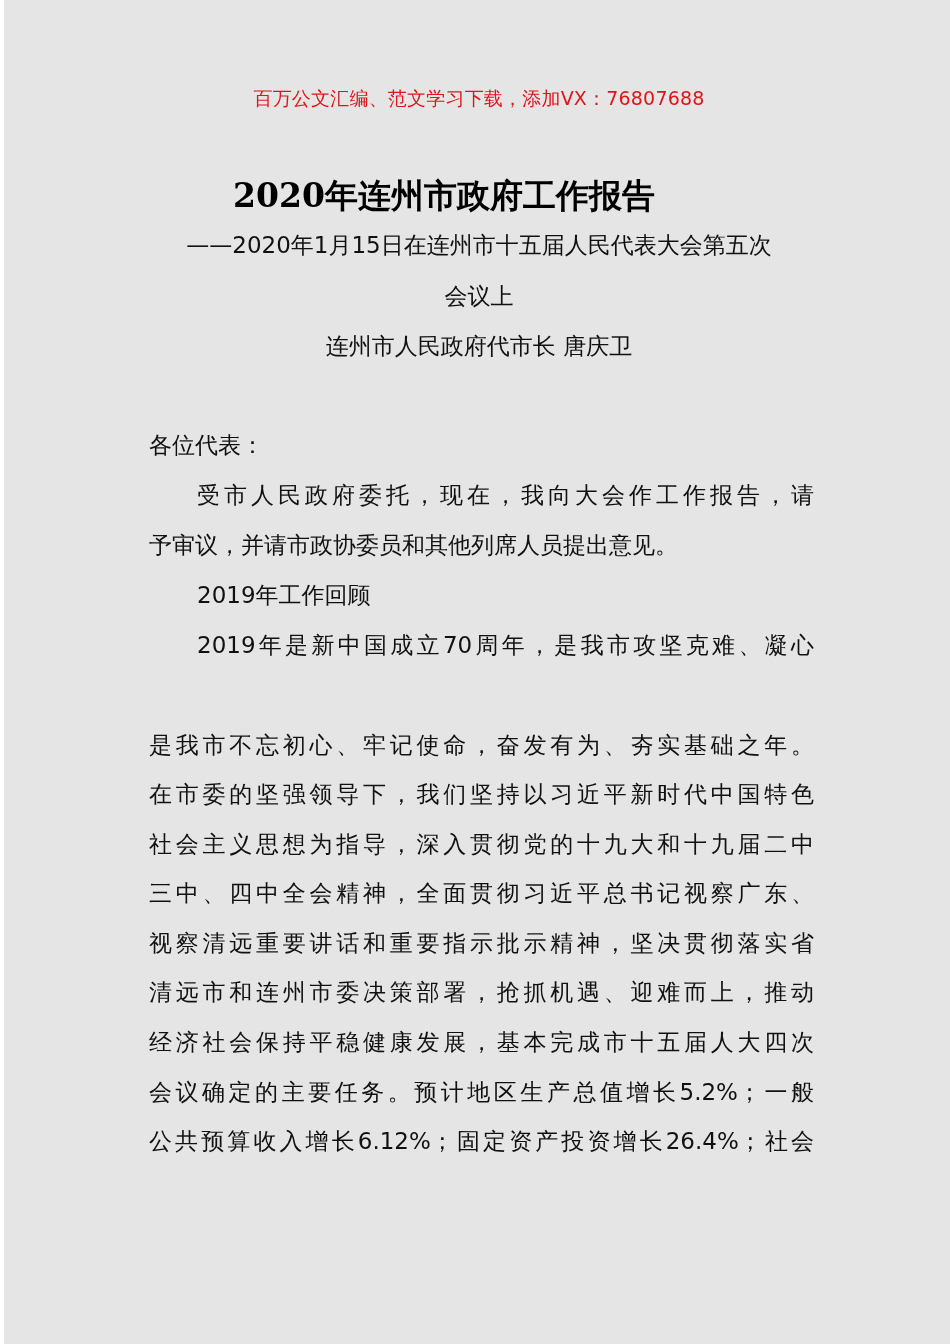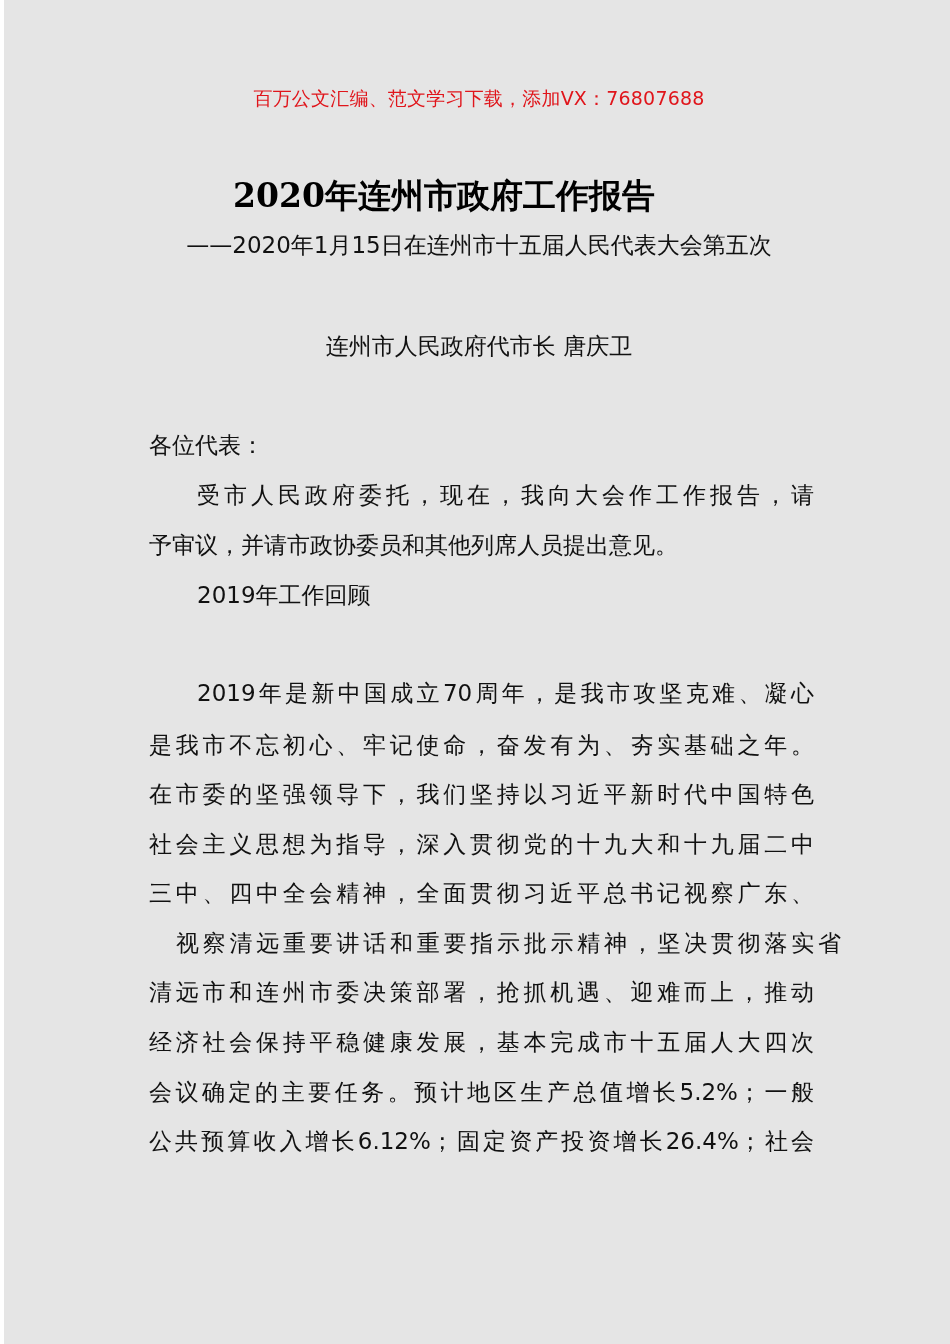--- a/index.html
+++ b/index.html
@@ -83,30 +83,31 @@
     .body-line.short { text-align-last: left; }
   </style>
 </head>
 <body>
 
 <div class="page">
   <div class="promo">百万公文汇编、范文学习下载，添加VX：76807688</div>
 
   <div class="title">2020年连州市政府工作报告</div>
   <div class="subtitle l1">——2020年1月15日在连州市十五届人民代表大会第五次</div>
+  <div class="subtitle l2">会议上</div>
   <div class="byline">连州市人民政府代市长  唐庆卫</div>
 
   <div class="body-line indent" style="top:480px;">受市人民政府委托，现在，我向大会作工作报告，请</div>
 
   <div class="body-line short" style="top:430px;">各位代表：</div>
   <div class="body-line short" style="top:530px;">予审议，并请市政协委员和其他列席人员提出意见。</div>
   <div class="body-line indent short" style="top:580px;">2019年工作回顾</div>
-  <div class="body-line indent" style="top:630px;margin-top:48px;">2019年是新中国成立70周年，是我市攻坚克难、凝心</div>
+  <div class="body-line indent" style="top:630px;">2019年是新中国成立70周年，是我市攻坚克难、凝心</div>
   <div class="body-line" style="top:730px;">是我市不忘初心、牢记使命，奋发有为、夯实基础之年。</div>
   <div class="body-line" style="top:779px;">在市委的坚强领导下，我们坚持以习近平新时代中国特色</div>
   <div class="body-line" style="top:829px;">社会主义思想为指导，深入贯彻党的十九大和十九届二中</div>
   <div class="body-line" style="top:878px;">三中、四中全会精神，全面贯彻习近平总书记视察广东、</div>
-  <div class="body-line" style="top:928px;margin-left:27px;">视察清远重要讲话和重要指示批示精神，坚决贯彻落实省</div>
+  <div class="body-line" style="top:928px;">视察清远重要讲话和重要指示批示精神，坚决贯彻落实省</div>
   <div class="body-line" style="top:977px;">清远市和连州市委决策部署，抢抓机遇、迎难而上，推动</div>
   <div class="body-line" style="top:1027px;">经济社会保持平稳健康发展，基本完成市十五届人大四次</div>
   <div class="body-line" style="top:1077px;">会议确定的主要任务。预计地区生产总值增长5.2%；一般</div>
   <div class="body-line" style="top:1126px;">公共预算收入增长6.12%；固定资产投资增长26.4%；社会</div>
 </div>
 
 </body></html>

